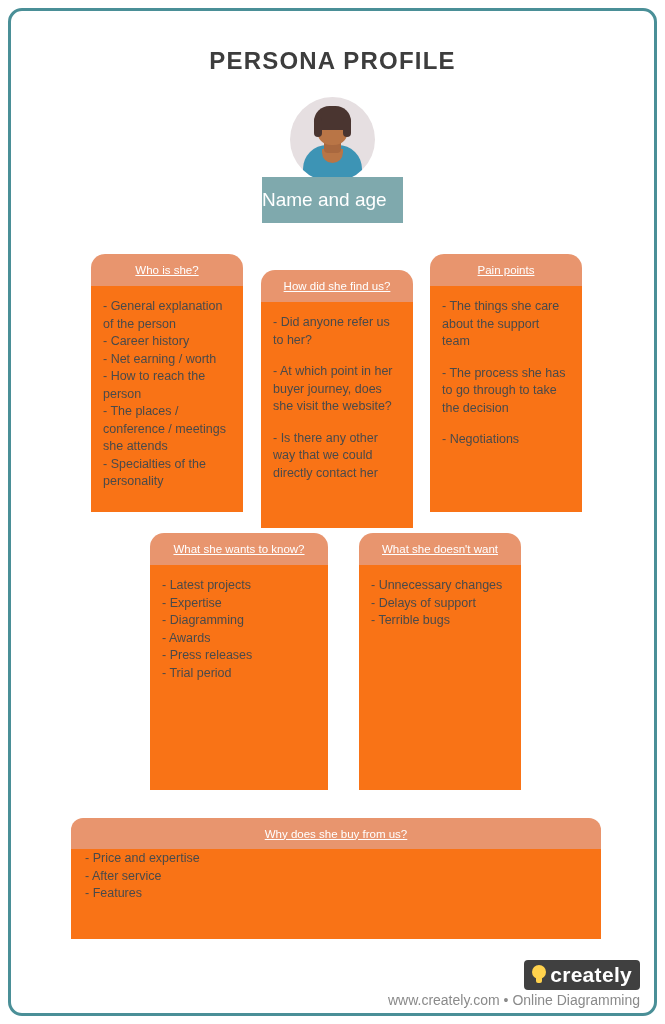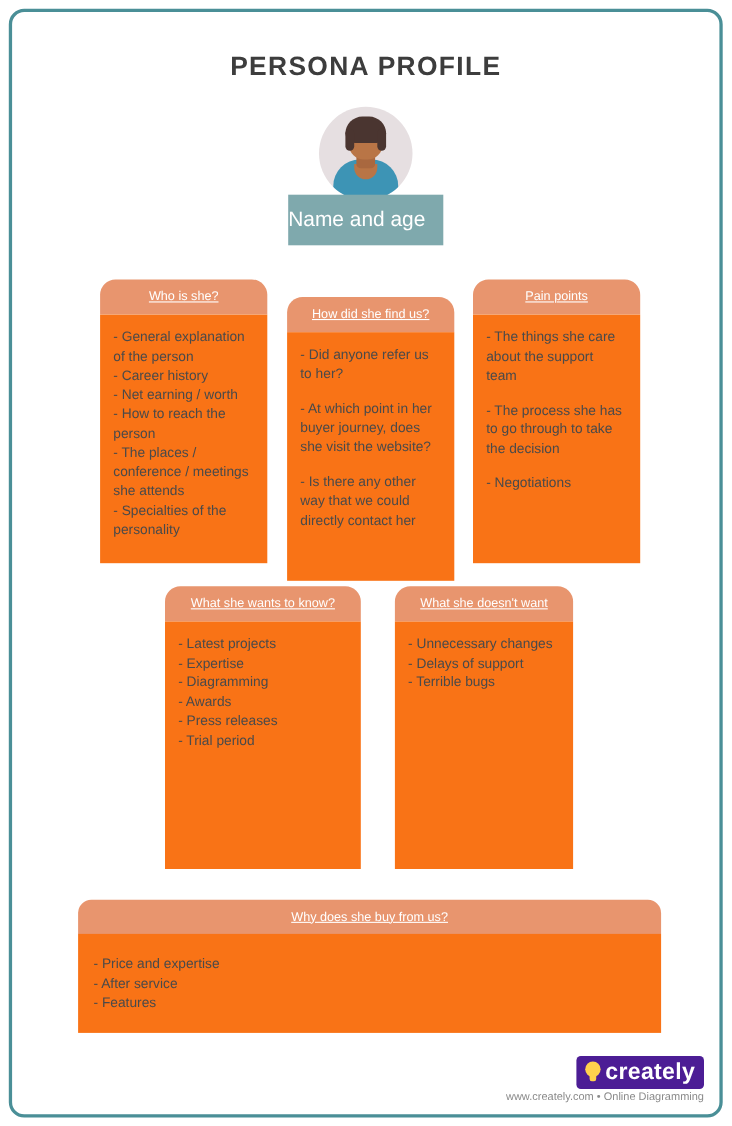--- a/index.html
+++ b/index.html
@@ -204,36 +204,36 @@
 
   
   #card-know   { left: 136px; top: 519px; width: 178px; }
   #card-dont   { left: 345px; top: 519px; width: 162px; }
   #card-know .card-body  { height: 225px; }
   #card-dont .card-body  { height: 225px; }
 
   
   #card-why    { left: 57px;  top: 804px; width: 530px; }
   #card-why .card-head { border-radius: 12px 12px 0 0; height: 31px; }
-  #card-why .card-body { height: 90px; padding: 19px 14px; }
+  #card-why .card-body { height: 90px; padding: 1px 14px; }
 
   
   .logo-wrap {
     position: absolute;
     left: 486px;
     top: 946px;
     width: 140px;
     height: 34px;
   }
   .logo-badge {
     position: absolute;
     right: 0;
     top: 0;
     height: 30px;
-    background: #4c1d95;
+    background: #404040;
     border-radius: 4px;
     padding: 0 8px 0 26px;
     color: #ffffff;
     font-size: 21px;
     font-weight: bold;
     letter-spacing: 0.3px;
     display: flex;
     align-items: center;
     box-sizing: border-box;
   }
@@ -255,21 +255,21 @@
     top: 18px;
     width: 6px;
     height: 5px;
     background: #ffd24d;
     border-radius: 0 0 2px 2px;
   }
   .logo-tagline {
     position: absolute;
     right: 0;
     top: 32px;
-    font-size: 10px;
+    font-size: 14px;
     color: #8a8a8a;
     white-space: nowrap;
   }
 </style>
 </head>
 <body>
 
 <div class="page">
   <div class="frame-outer"></div>
   <div class="frame-inner"></div>

